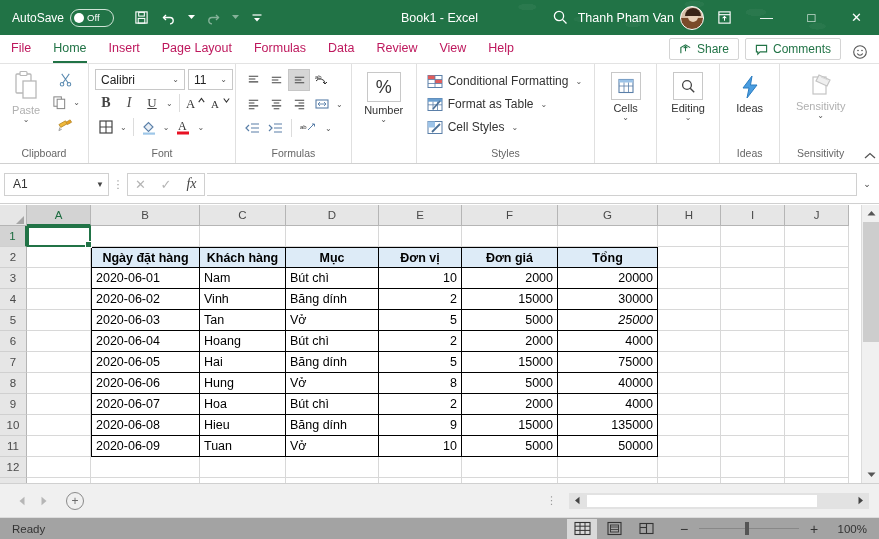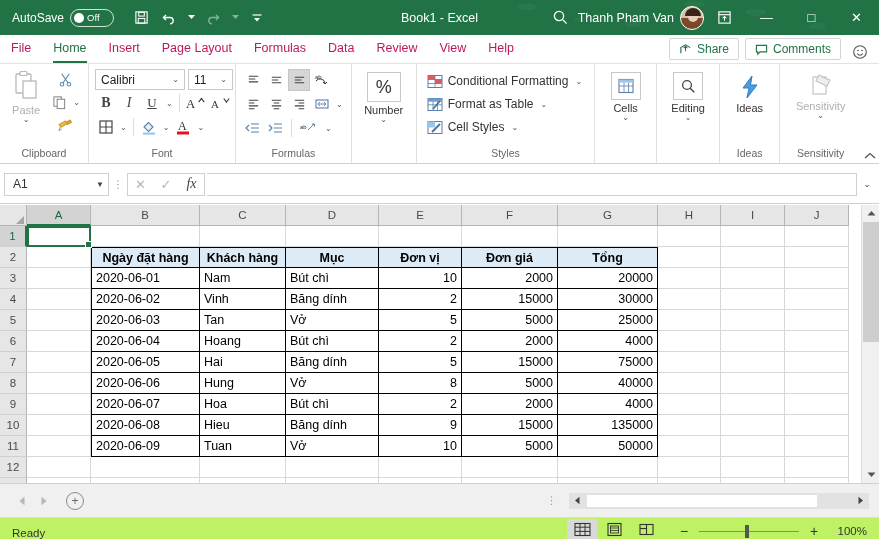--- a/index.html
+++ b/index.html
@@ -256,22 +256,22 @@
     background: #e2e2e2;
   }
   .hs-arrow { width: 17px; height: 16px; display: flex; align-items: center; justify-content: center;
               font-size: 8px; color: #444; }
   .hthumb { flex: 1; height: 14px; background: #fff; border: 1px solid #e2e2e2; margin: 0 0; }
   .hs-tail { width: 34px; height: 16px; }
 
   
   .statusbar {
     position: absolute; top: 517px; left: 0; width: 879px; height: 22px;
-    background: #bef264; border-top: 1px solid #dcdcdc;
-    display: flex; align-items: flex-end; font-size: 11.5px; color: #333;
+    background: #a3a3a3; border-top: 1px solid #dcdcdc;
+    display: flex; align-items: center; font-size: 11.5px; color: #333;
   }
   .status-text { margin-left: 12px; }
   .view-btns { margin-left: auto; display: flex; align-items: center; gap: 2px; }
   .view-btn { width: 30px; height: 20px; display: flex; align-items: center; justify-content: center; color: #333; }
   .view-btn.sel { background: #d9d9d9; }
   .zoomgroup { display: flex; align-items: center; gap: 8px; margin-left: 16px; margin-right: 12px; }
   .zoom-minus, .zoom-plus { width: 14px; text-align: center; font-size: 14px; color: #333; }
   .zoom-track { position: relative; width: 100px; height: 14px; display: flex; align-items: center; }
   .zoom-line { width: 100%; height: 1px; background: #888; }
   .zoom-knob { position: absolute; left: 46px; width: 4px; height: 13px; background: #555; }
@@ -789,21 +789,21 @@
           <div class="cell" style="width: 64px;"></div>
           <div class="cell" style="width: 64px;"></div>
         </div>
         <div class="gridrow">
           <div class="cell" style="width: 64px;"></div>
           <div class="cell bordered lb" style="width: 109px;">2020-06-03</div>
           <div class="cell bordered" style="width: 86px;">Tan</div>
           <div class="cell bordered" style="width: 93px;">Vở</div>
           <div class="cell bordered num" style="width: 83px;">5</div>
           <div class="cell bordered num" style="width: 96px;">5000</div>
-          <div class="cell bordered num" style="width: 100px;">25000</div>
+          <div class="cell bordered num" style="width: 100px; font-style: italic;">25000</div>
           <div class="cell" style="width: 63px;"></div>
           <div class="cell" style="width: 64px;"></div>
           <div class="cell" style="width: 64px;"></div>
         </div>
         <div class="gridrow">
           <div class="cell" style="width: 64px;"></div>
           <div class="cell bordered lb" style="width: 109px;">2020-06-04</div>
           <div class="cell bordered" style="width: 86px;">Hoang</div>
           <div class="cell bordered" style="width: 93px;">Bút chì</div>
           <div class="cell bordered num" style="width: 83px;">2</div>

